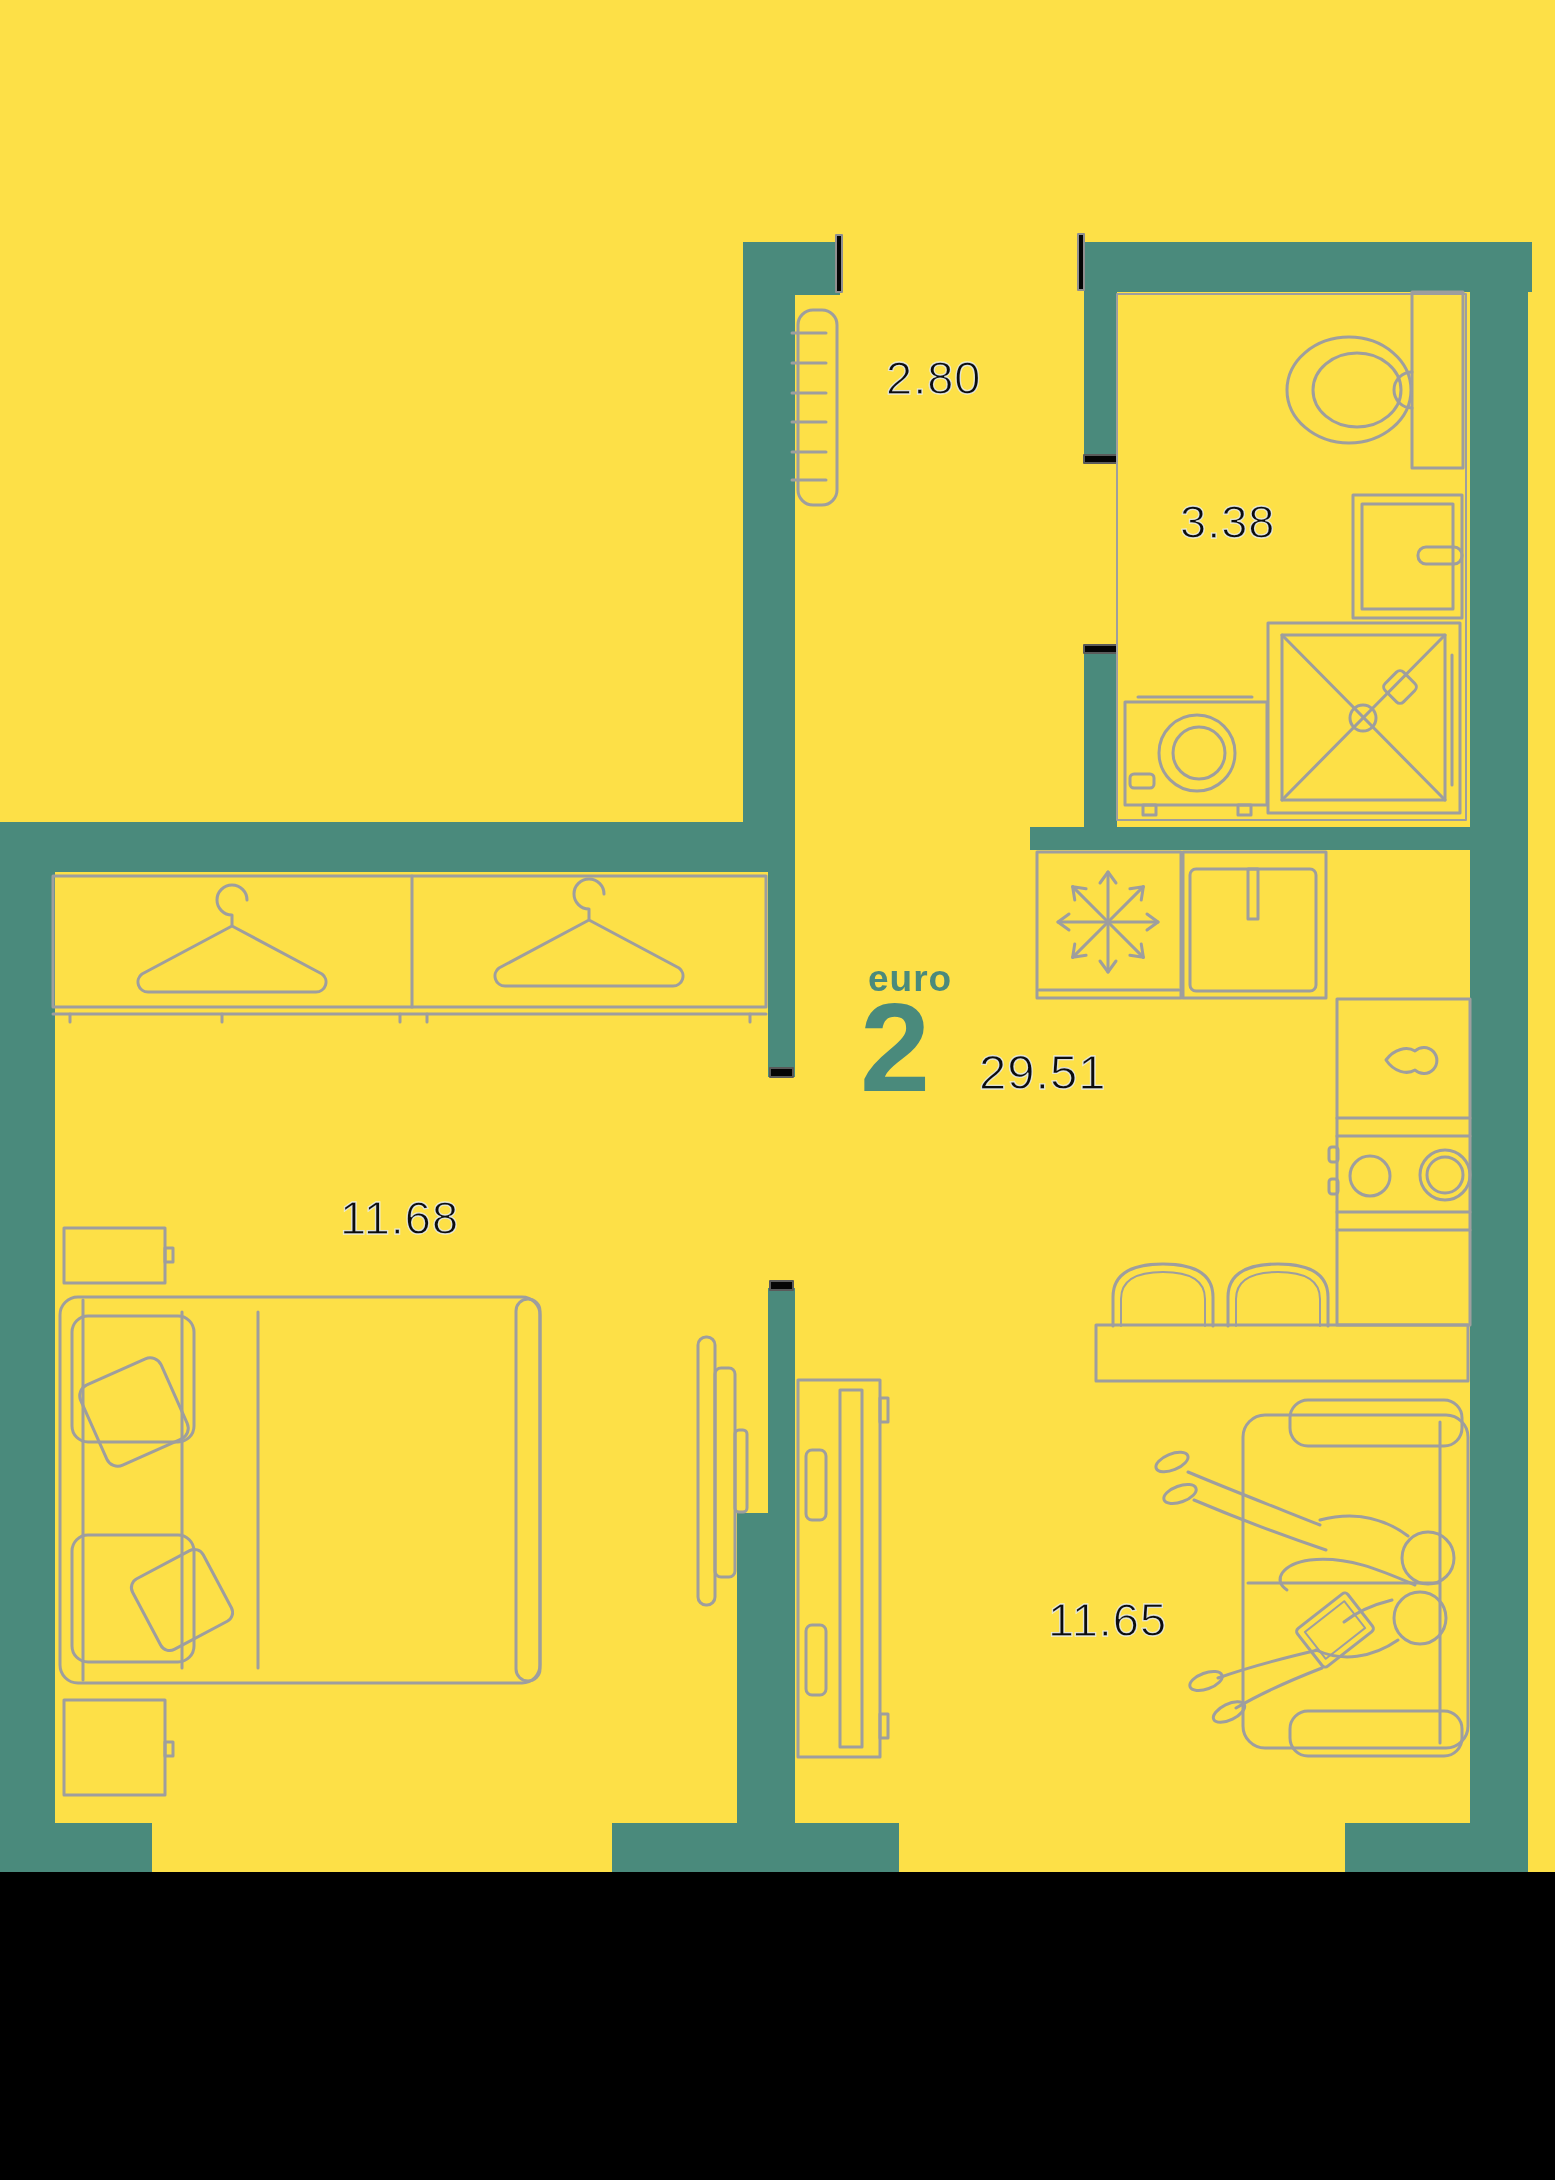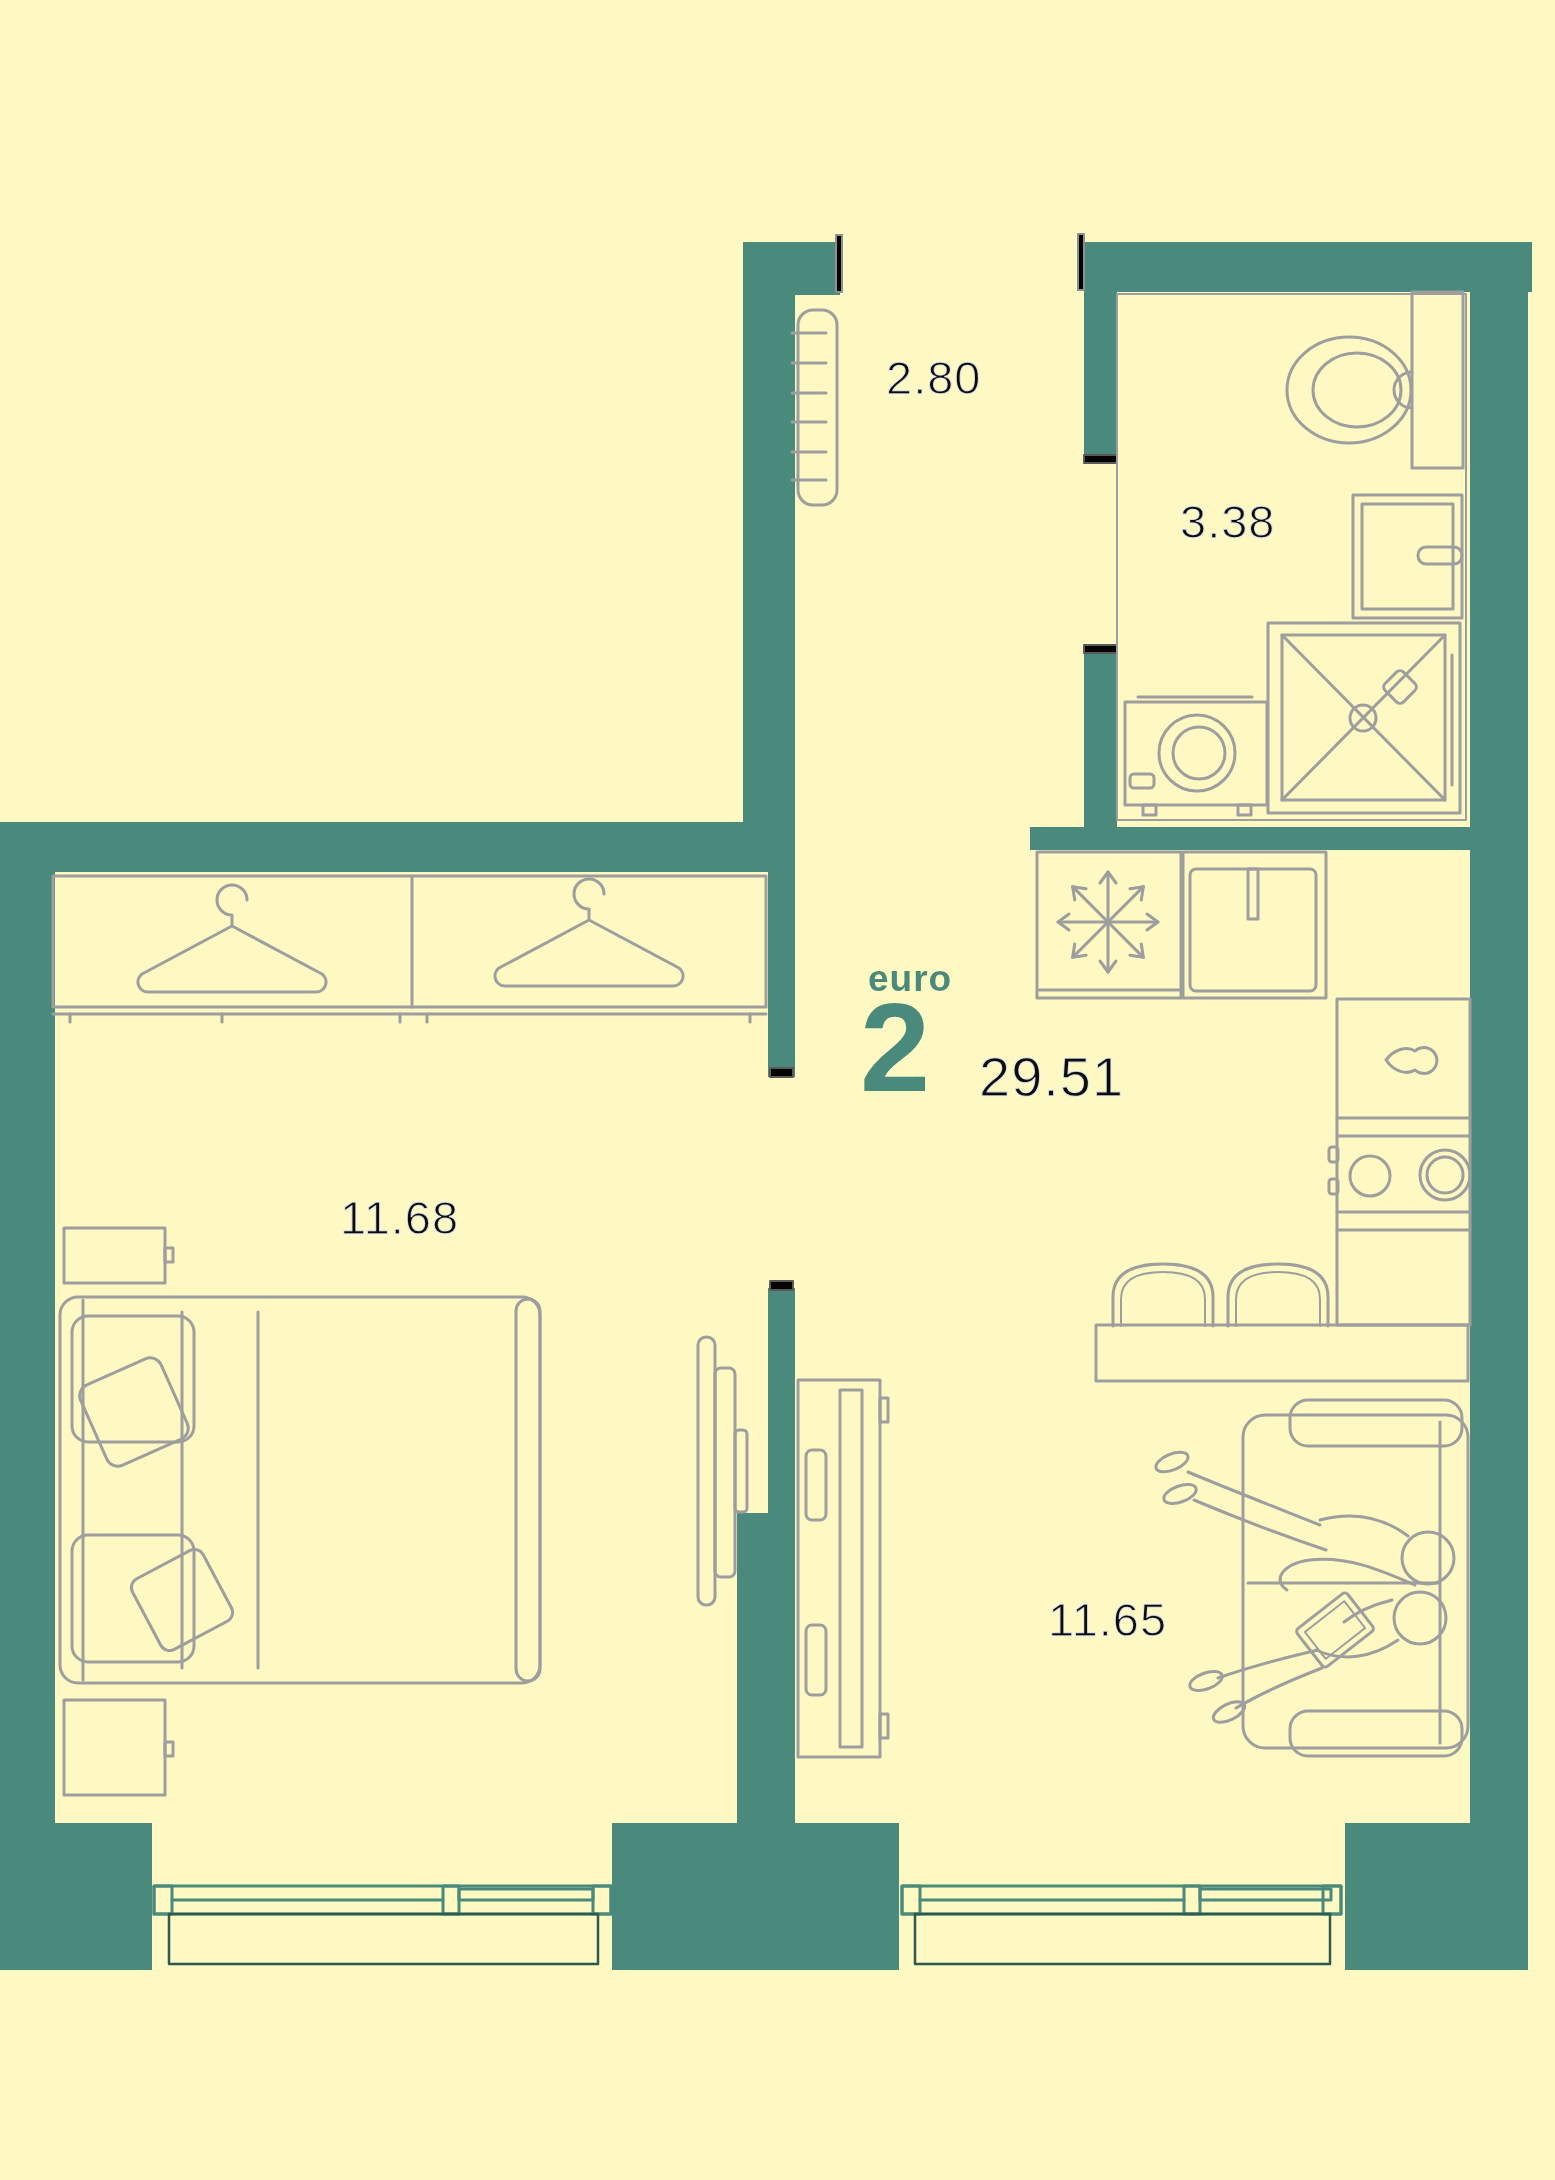--- a/index.html
+++ b/index.html
@@ -1,34 +1,34 @@
 <!DOCTYPE html>
 <html><head>
 <meta charset="utf-8">
 <style>
   html,body{margin:0;padding:0;background:#000;}
-  .plan{position:relative;width:1555px;height:2180px;background:#fef9c3;overflow:hidden;
+  .plan{position:relative;width:1555px;height:1872px;background:#fde047;overflow:hidden;
         font-family:"Liberation Sans",sans-serif;}
   .wall{position:absolute;background:#4A8A7C;}
   svg.furniture{position:absolute;left:0;top:0;}
   svg.furniture *{fill:none;stroke:#9E9E9E;stroke-width:3;stroke-linecap:round;stroke-linejoin:round;}
   svg .thin{stroke-width:2;}
   svg .thick{stroke-width:4;}
   svg .win{stroke:#4A8A7C;stroke-width:3;}
   svg .sill{stroke:#2E5A50;stroke-width:2.5;}
   svg .jamb-light{stroke:#8F8F8F;stroke-width:2;fill:#050505;}
   svg .jamb-dark{stroke:#5a5a5a;stroke-width:2;fill:#050505;}
   .area-label{position:absolute;font-size:47px;font-weight:500;color:#0c0c0c;letter-spacing:1px;
       -webkit-text-stroke:1.3px rgba(236,241,239,0.85);
       text-shadow:0 0 1px rgba(255,255,255,.55);white-space:nowrap;}
   .euro-word{position:absolute;left:868px;top:958px;font-size:37px;font-weight:700;
       color:#4A8A7C;letter-spacing:1px;}
   .euro-num{position:absolute;left:860px;top:988px;font-size:126px;font-weight:700;
       color:#4A8A7C;line-height:0.95;}
-  .total-area{position:absolute;left:979px;top:1044px;font-size:56px;font-weight:500;color:#0c0c0c;
+  .total-area{position:absolute;left:979px;top:1044px;font-size:49px;font-weight:500;color:#0c0c0c;
       letter-spacing:1px;-webkit-text-stroke:1.3px rgba(236,241,239,0.85);
       text-shadow:0 0 1px rgba(255,255,255,.55);text-align:right;}
 </style>
 </head>
 <body>
 
 <div class="plan">
 
   <div class="wall" style="left:743px;top:242px;width:97px;height:53px;"></div>
   <div class="wall" style="left:743px;top:295px;width:52px;height:555px;"></div>

